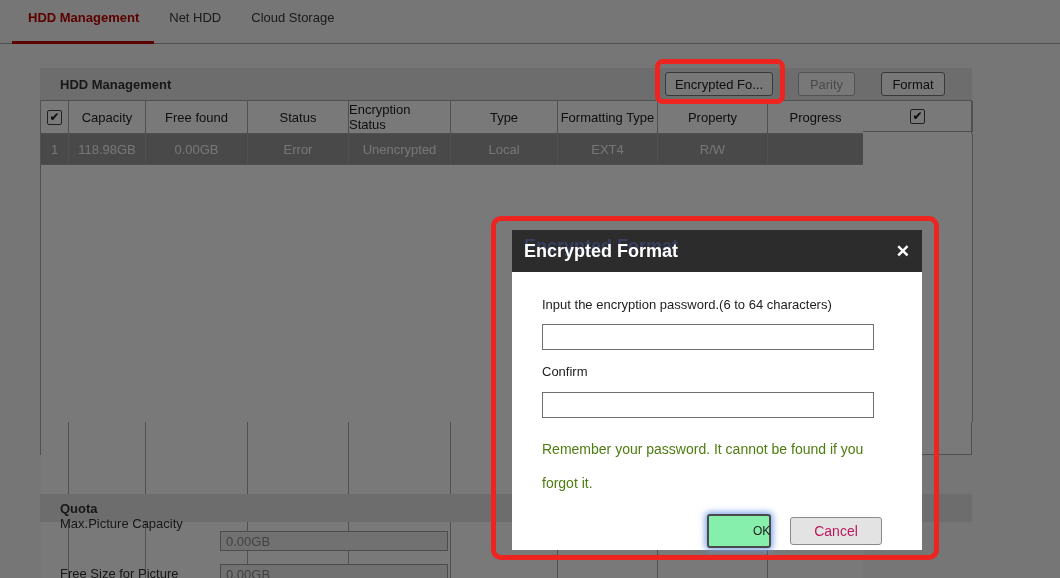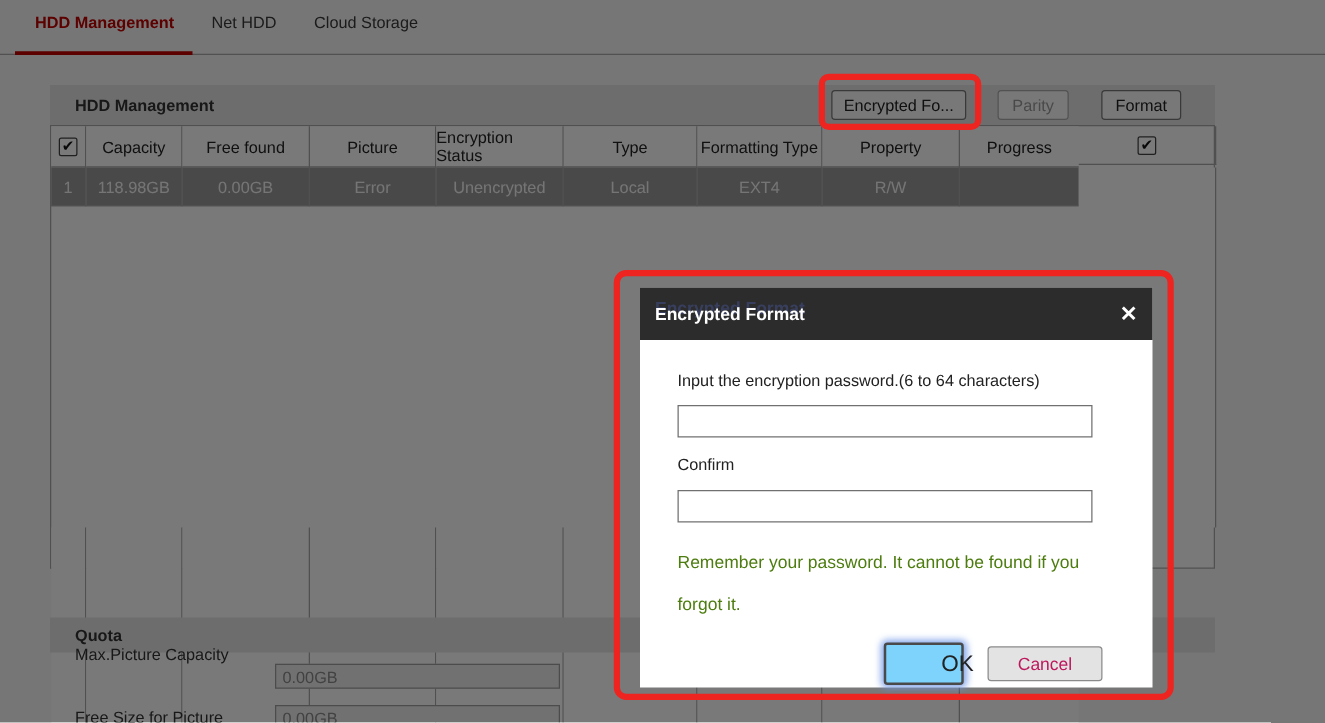--- a/index.html
+++ b/index.html
@@ -50,35 +50,35 @@
   .q1-label { top:516px; } .q1-input { top:531px; }
   .q2-label { top:566px; } .q2-input { top:564px; }
 
   
   .overlay { position:absolute; inset:0; background:rgba(0,0,0,0.52); z-index:50; }
 
   
   .dialog { position:absolute; left:512px; top:230px; width:410px; height:320px;
             background:#fff; z-index:60; }
   .dlg-header { height:42px; background:#2c2c2c; display:flex; align-items:center; }
-  .dlg-title { color:#fff; font-size:14px; font-weight:bold; padding-left:12px;
+  .dlg-title { color:#fff; font-size:18px; font-weight:bold; padding-left:12px;
                text-shadow:0 -5px 0 rgba(80,100,190,0.35); }
   .dlg-close { margin-left:auto; margin-right:12px; color:#fff; font-size:17px; font-weight:bold;
                cursor:pointer; line-height:1; }
   .dlg-body { padding:25px 30px 0 30px; }
   .dlg-label { font-size:13px; color:#222; }
   .lbl-pwd { margin-bottom:12px; }
   .lbl-confirm { margin-top:14px; margin-bottom:13px; }
   .dlg-input { width:332px; height:26px; border:1px solid #707070; background:#fff;
                font-size:13px; font-family:inherit; padding:0 6px; display:block; }
   .dlg-warning { margin-top:14px; font-size:14px; color:#4d7c0f; line-height:34px; width:352px; }
   .dlg-buttons { display:flex; justify-content:flex-end; align-items:center; gap:19px;
                  margin-top:14px; padding-right:10px; }
-  .dlg-ok { width:64px; height:34px; background:#7dd3fc; border:2px solid #4a4a4a; border-radius:3px;
-            font-size:18px; color:#222; font-family:inherit; cursor:pointer;
+  .dlg-ok { width:64px; height:34px; background:#86efac; border:2px solid #4a4a4a; border-radius:3px;
+            font-size:12px; color:#222; font-family:inherit; cursor:pointer;
             box-shadow:0 0 6px 2px rgba(110,150,230,0.85);padding-left:44px; }
   .dlg-cancel { width:92px; height:28px; background:#e3e3e3; border:1px solid #8a8a8a;
                 border-radius:3px; font-size:14px; color:#be185d; font-family:inherit; cursor:pointer; }
 
   
   .annot { position:absolute; border:5px solid #ee2420; z-index:70; pointer-events:none; }
   .annot-button { left:655px; top:59px; width:130px; height:45px; border-radius:8px; }
   .annot-dialog { left:491px; top:216px; width:448px; height:344px; border-radius:10px; }
 </style>
 </head>
@@ -102,21 +102,21 @@
   <button class="tbtn btn-encrypted">Encrypted Fo...</button>
   <button class="tbtn btn-parity">Parity</button>
   <button class="tbtn btn-format">Format</button>
 
   <div class="hdd-table" id="hdd-table" style="grid-template-columns: 28px 77px 102px 101px 102px 107px 100px 110px 95px 110px;">
       <div class="t-cell th">
         <div class="cb">✔</div>
       </div>
       <div class="t-cell th">Capacity</div>
       <div class="t-cell th">Free found</div>
-      <div class="t-cell th">Picture</div>
+      <div class="t-cell th">Status</div>
       <div class="t-cell th">Encryption Status</div>
       <div class="t-cell th">Type</div>
       <div class="t-cell th">Formatting Type</div>
       <div class="t-cell th">Property</div>
       <div class="t-cell th lastcol">Progress</div>
       <div class="t-cell td">
         <div class="cb">✔</div>
       </div>
       <div class="t-cell td sel">1</div>
       <div class="t-cell td sel">118.98GB</div>

